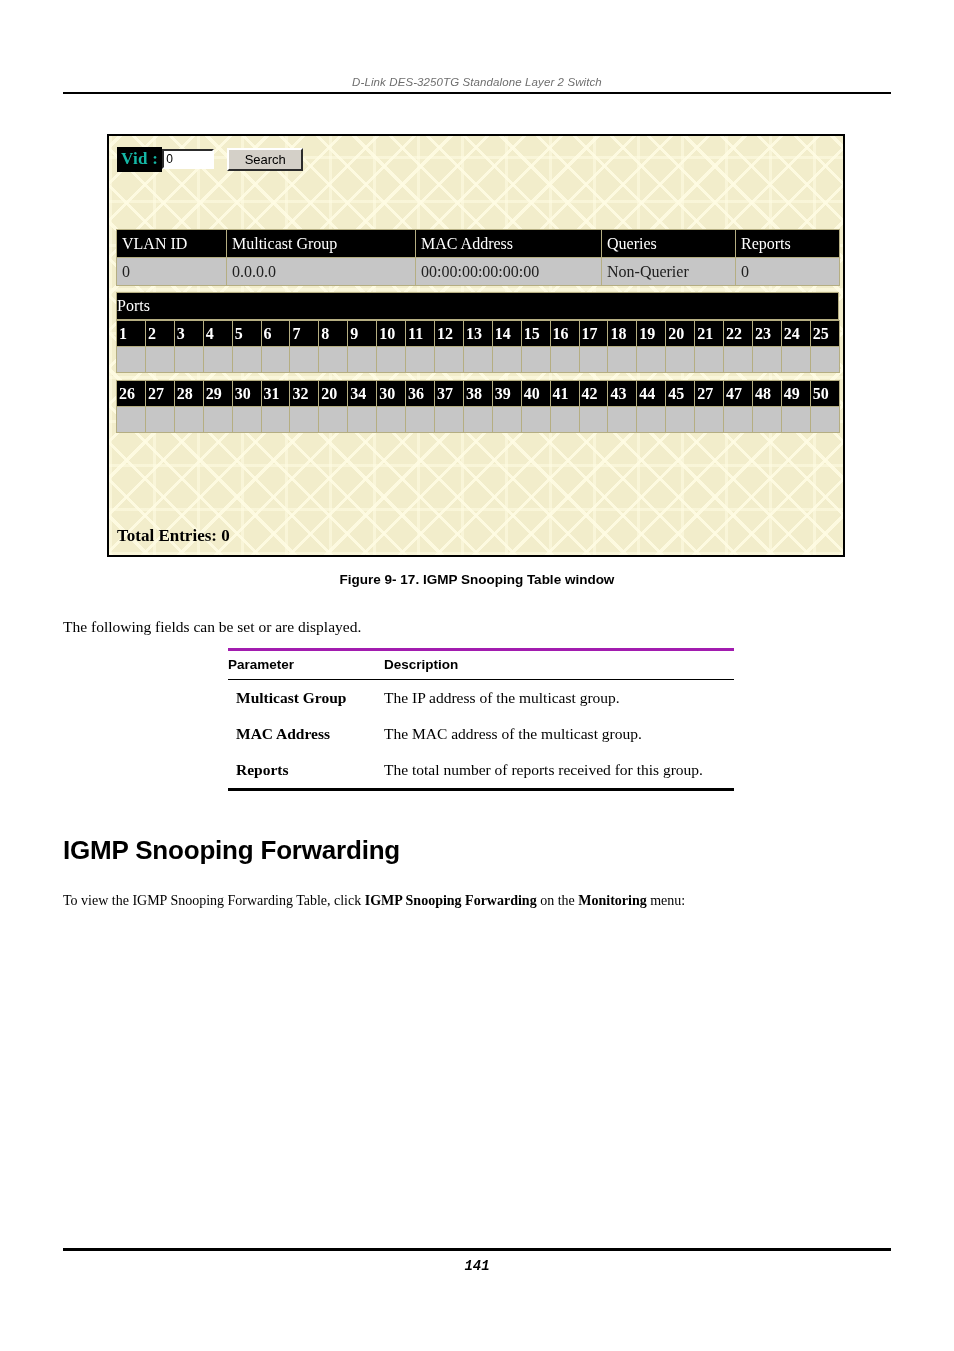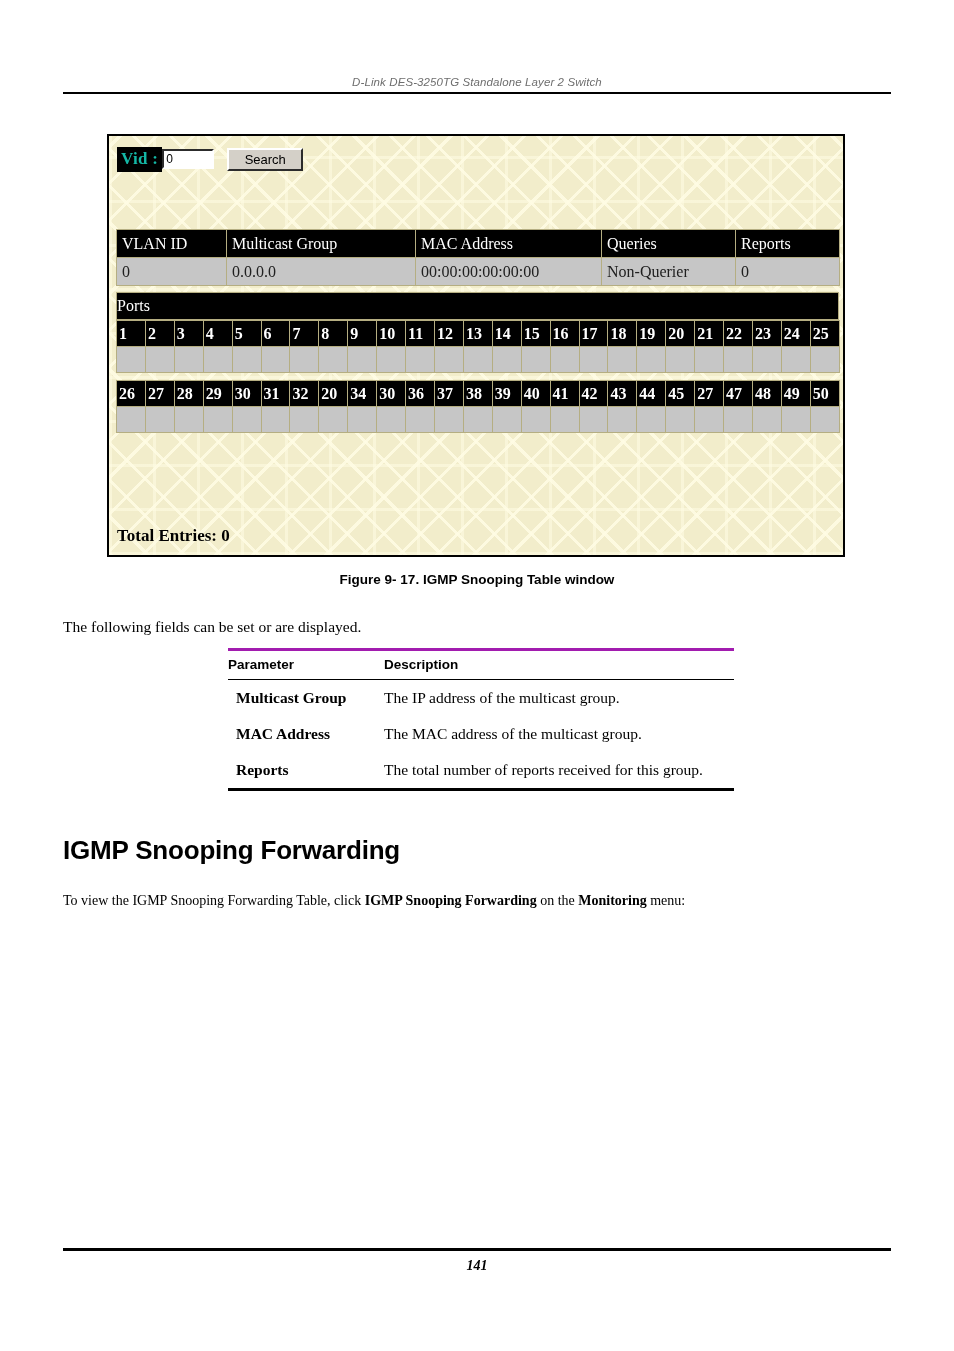--- a/index.html
+++ b/index.html
@@ -309,21 +309,21 @@
     width: 828px;
     height: 3px;
     background: #000000;
   }
   .footer-page {
     position: absolute;
     left: 63px;
     top: 1258px;
     width: 828px;
     text-align: center;
-    font-family: Liberation Serif, serif;
+    font-family: Liberation Mono, monospace;
     font-weight: bold;
     font-style: italic;
     font-size: 14px;
   }
 </style>
 </head>
 <body>
 
 <div class="page-header">
   <span class="page-header-text">D-Link DES-3250TG Standalone Layer 2 Switch</span>

